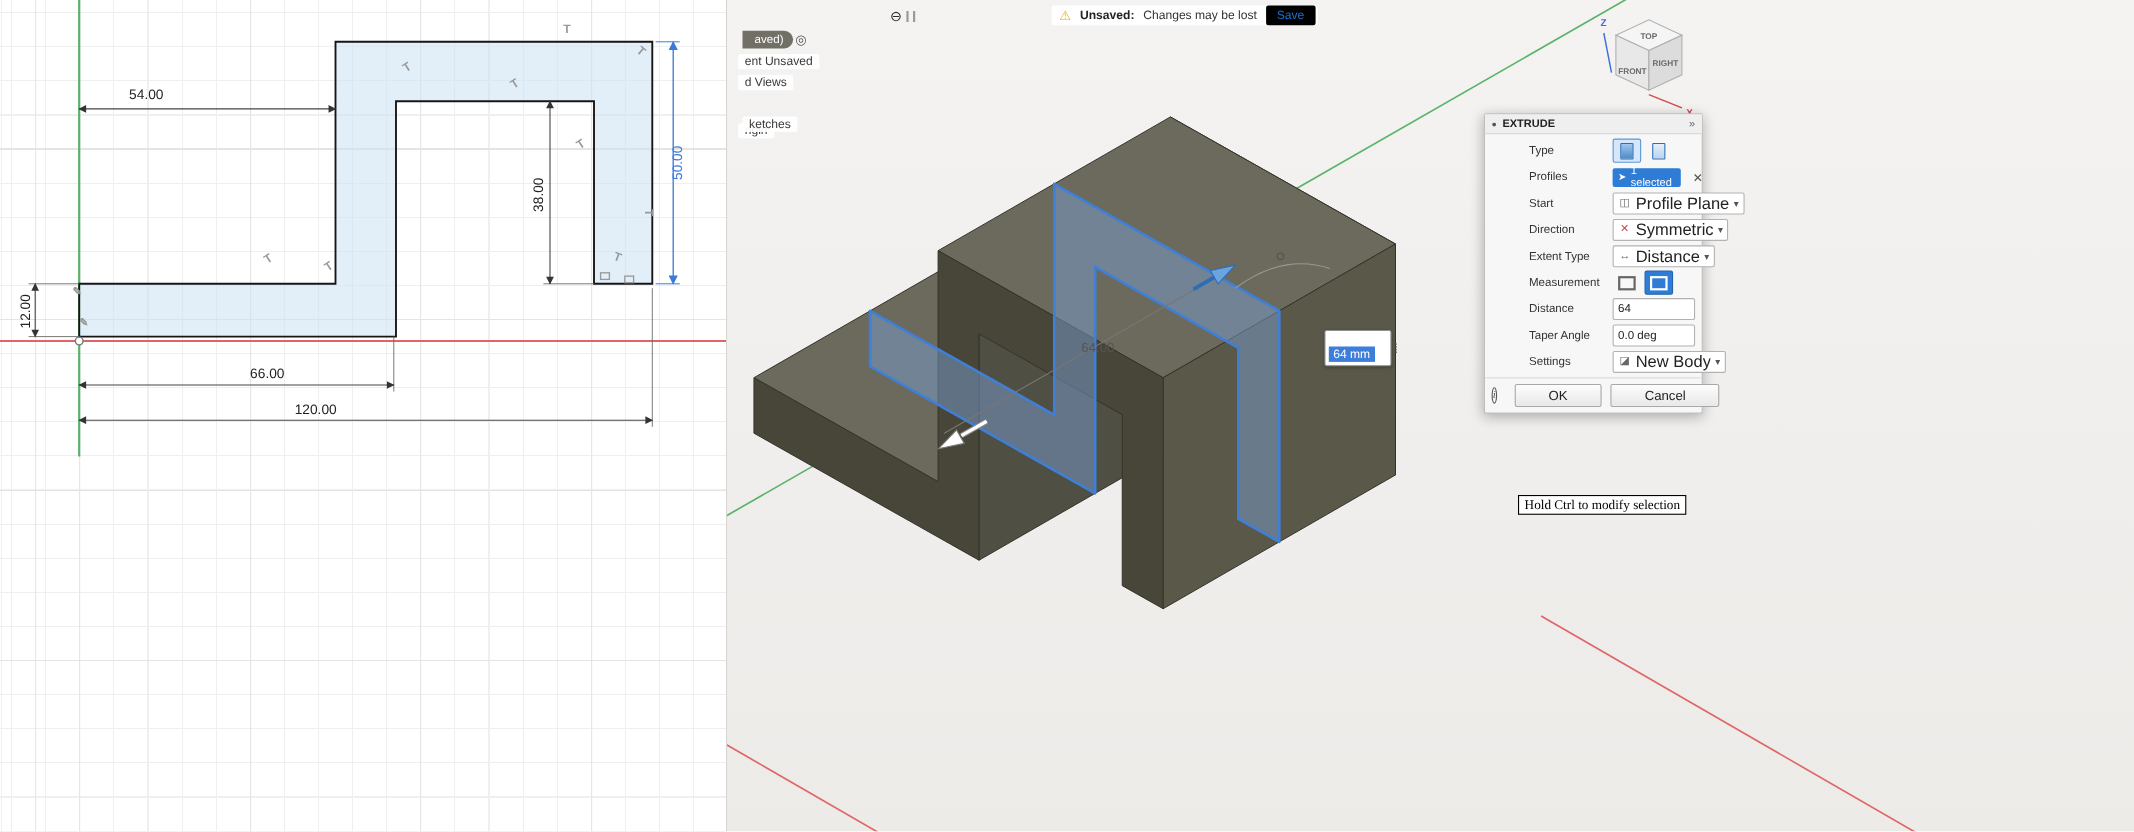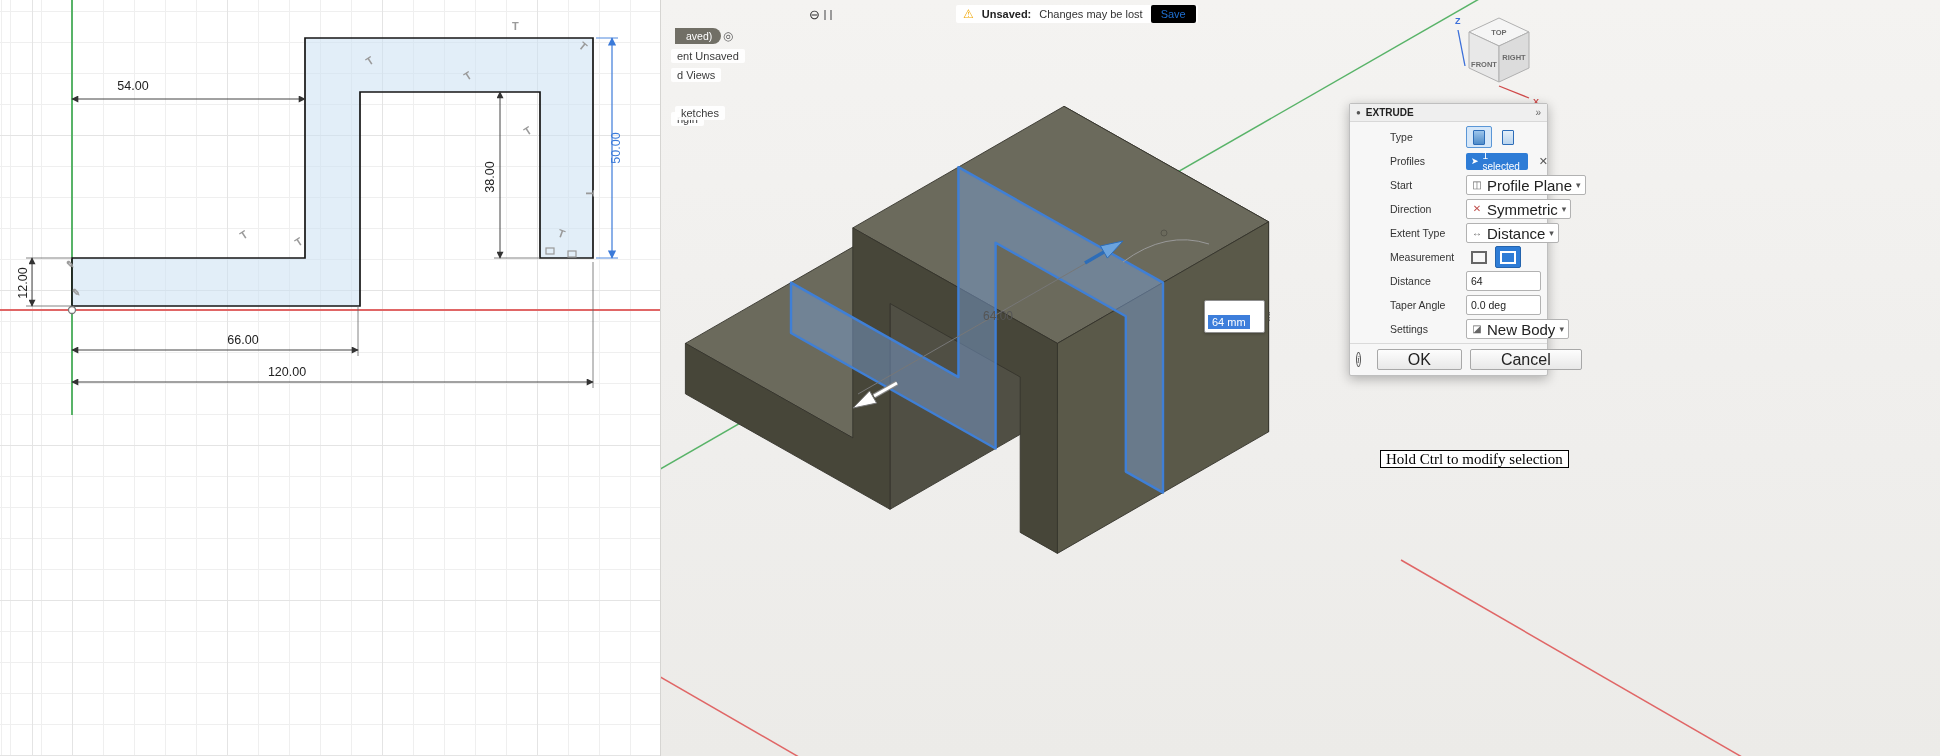--- a/index.html
+++ b/index.html
@@ -44,21 +44,21 @@
   .tree-label{position:absolute;background:rgba(255,255,255,.92);color:#3a3a3a;font-size:11px;
     padding:1px 6px;border-radius:2px;white-space:nowrap;}
 
   
   .viewcube{position:absolute;left:788px;top:8px;width:100px;height:100px;}
   .vc-label{fill:#6a6a6a;font-size:7.5px;font-weight:bold;}
   .vc-z{fill:#3b6fd9;font-size:9px;font-weight:bold;}
   .vc-x{fill:#d04a4a;font-size:9px;font-weight:bold;}
 
   
-  .hint{position:absolute;left:719px;top:450px;font-family:"Liberation Serif",serif;font-size:15px;
+  .hint{position:absolute;left:719px;top:450px;font-family:"Liberation Serif",serif;font-size:12px;
     color:#000;background:#fff;border:1px solid #000;padding:0 5px;height:16px;line-height:16px;white-space:nowrap;}
 
   
   .float-wrap{position:absolute;left:543px;top:300px;display:flex;align-items:center;gap:3px;}
   .float-input{display:flex;align-items:center;background:#fff;border:1px solid #8f8f8f;border-radius:2px;
     height:18px;padding:12px 14px 1px 3px;box-shadow:0 1px 3px rgba(0,0,0,.25);}
   .sel-text{background:#3d7edb;color:#fff;font-size:11px;padding:0 4px;line-height:14px;}
   .grip{color:#777;font-size:12px;line-height:1;}
 
   
@@ -91,21 +91,21 @@
   .dd-label{flex:1;font-size:15px;color:#222;white-space:nowrap;overflow:hidden;}
   .caret{color:#555;font-size:9px;line-height:1;}
   .tinput{flex:1;height:18px;background:#fff;border:1px solid #b2b2b2;border-radius:2px;padding:0 4px;
     display:flex;align-items:center;font-size:10.5px;color:#222;}
   .panel-footer{display:flex;align-items:center;border-top:1px solid #dadada;padding:5px 6px;gap:8px;}
   .info-circle{width:13px;height:13px;border:1px solid #555;border-radius:50%;color:#555;
     font-family:"Liberation Serif",serif;font-style:italic;font-size:10px;display:flex;
     align-items:center;justify-content:center;}
   .spacer{flex:1;}
   .btn{height:19px;padding:0 30px;background:linear-gradient(#fdfdfd,#e8e8e8);border:1px solid #a8a8a8;
-    border-radius:2px;font-size:16px;color:#222;display:flex;align-items:center;}
+    border-radius:2px;font-size:12px;color:#222;display:flex;align-items:center;}
   .dim64{fill:#555;font-size:12px;}
 </style>
 </head>
 <body>
 
 <div class="sketch-vp">
   <svg class="sketch-svg" width="660" height="756" viewBox="0 0 660 756">
     <defs>
       <marker id="arrD" viewBox="0 0 10 10" refX="9" refY="5" markerWidth="9" markerHeight="7" orient="auto-start-reverse">
         <path d="M0,0 L10,5 L0,10 z" fill="#333"></path>

